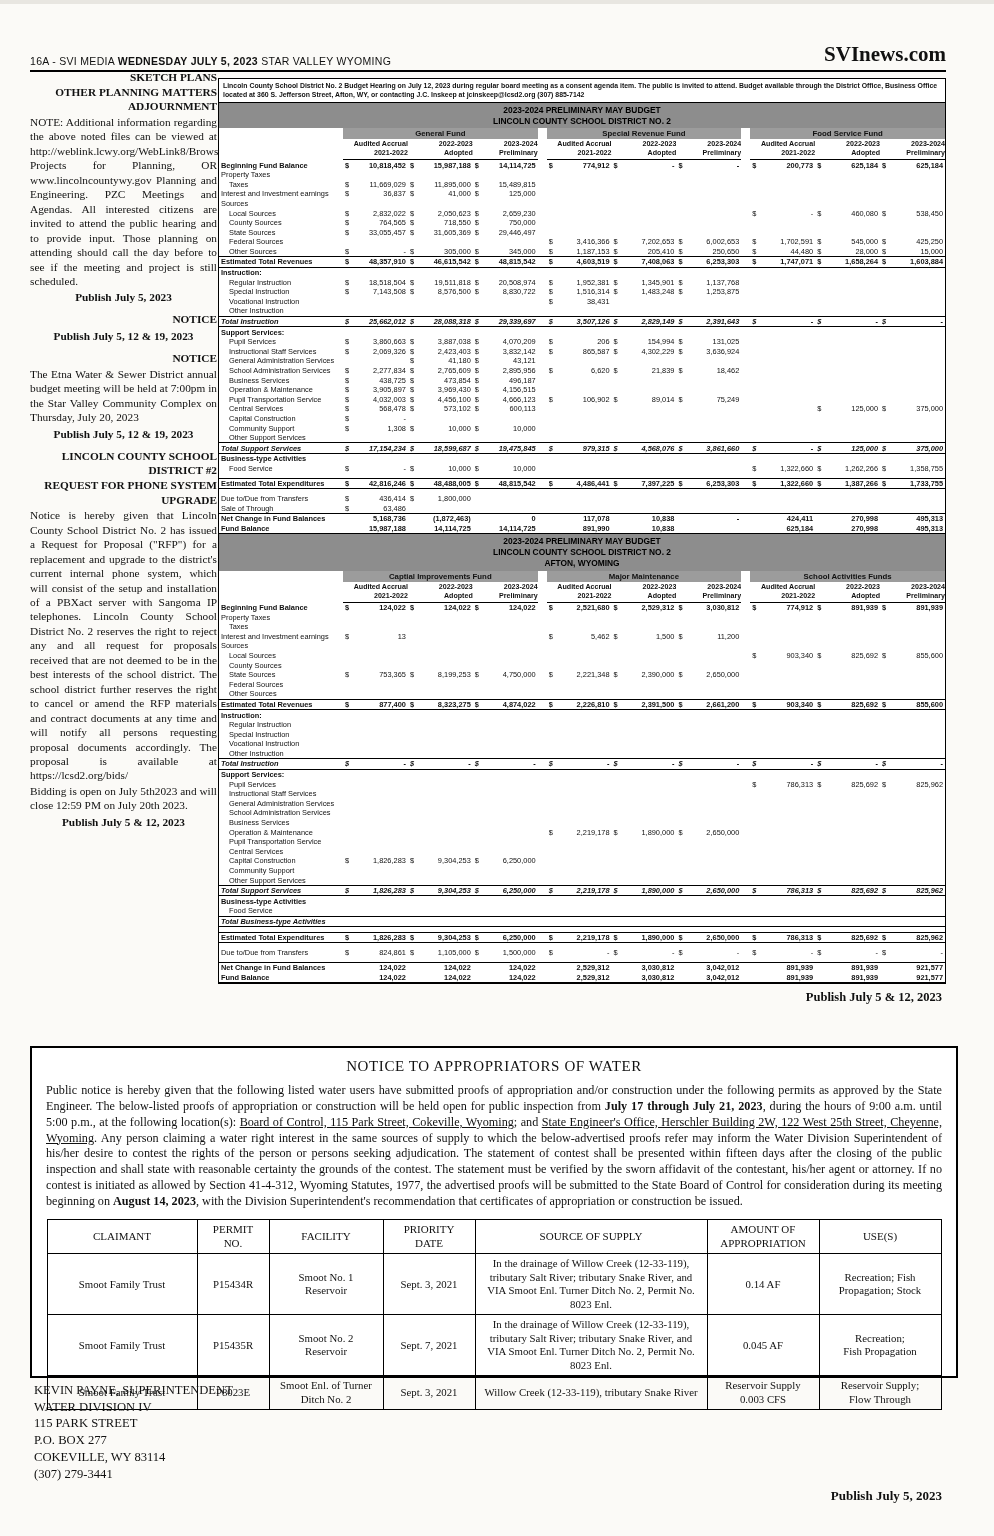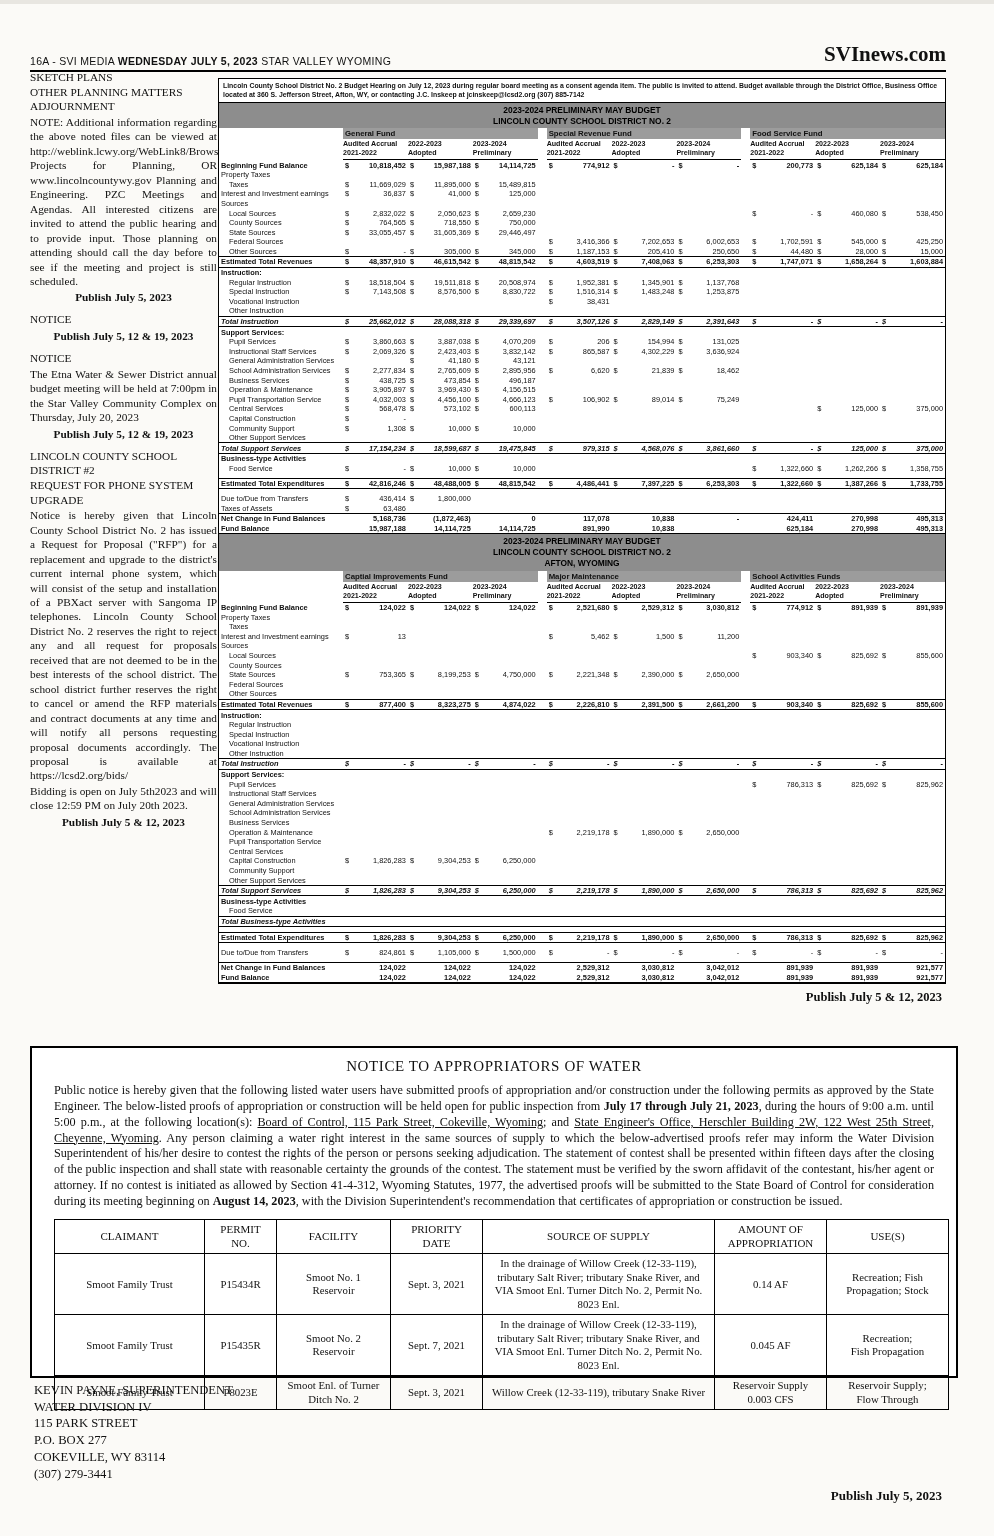--- a/index.html
+++ b/index.html
@@ -7,50 +7,50 @@
   #page{position:relative;width:994px;height:1536px;margin:4px auto;background:#fbfaf7;overflow:hidden;font-family:"Liberation Serif",serif;color:#111}
 
   
   .phead{position:absolute;left:30px;top:38px;width:916px;display:flex;justify-content:space-between;align-items:flex-end;border-bottom:2px solid #000;padding-bottom:3px}
   .ph-left{font-family:"Liberation Sans",sans-serif;font-size:10.5px;letter-spacing:.3px}
   .ph-left .b{font-weight:bold}
   .ph-site{font-size:21px;font-weight:bold}
 
   
   .leftcol{position:absolute;left:30px;top:66px;width:187px}
-  .lc-h{font-weight:normal;font-size:11.3px;line-height:1.3;text-align:left}
+  .lc-h{font-weight:bold;font-size:11.3px;line-height:1.3;text-align:right}
   .lc-sp{margin-top:9px}
   .lc-p{font-size:11.3px;line-height:1.28;text-align:justify;margin-top:1px}
   .lc-pub{font-weight:bold;font-size:11.3px;text-align:center;margin:3px 0 8px}
 
   
   .budget{position:absolute;left:218px;top:74px;width:728px}
   .b-box{border:1px solid #000;background:#fff}
   .b-notice{font-family:"Liberation Sans",sans-serif;font-weight:bold;font-size:6.9px;line-height:1.35;padding:2px 4px;border-bottom:1px solid #000}
   .b-titlebar{background:var(--bar,#8d8d8d);text-align:center;font-family:"Liberation Sans",sans-serif;font-weight:bold;font-size:8.4px;line-height:1.3;padding:2px 0;color:#000}
   .btable{border-collapse:collapse;table-layout:fixed;width:100%}
   .btable td{font-family:"Liberation Sans",sans-serif;font-size:7.4px;line-height:1.25;height:9.6px;padding:0 2px;white-space:nowrap;overflow:hidden;vertical-align:bottom}
   .btable col.cl{width:124px}
   .btable col.cs{width:9px}
-  .btable td.fund{background:var(--fund,#9c9c9c);font-weight:bold;font-size:7.8px;height:11px;vertical-align:middle}
-  .btable td.yh{font-weight:bold;text-align:left;font-size:7.1px;border-bottom:1px solid #000;height:auto;padding:1px 0}
+  .btable td.fund{background:var(--fund,#9c9c9c);font-weight:bold;text-align:center;font-size:7.8px;height:11px;vertical-align:middle}
+  .btable td.yh{font-weight:bold;text-align:right;font-size:7.1px;border-bottom:1px solid #000;height:auto;padding:1px 0}
   .cw{display:flex;justify-content:space-between;align-items:baseline}
   .cw .nn{margin-left:auto}
   tr.s-b td{font-weight:bold}
   tr.s-t td{font-weight:bold;font-style:italic}
   tr.s-h td.bl{font-weight:bold}
   tr.ind td.bl{padding-left:10px}
   tr.bd-t td{border-top:1px solid #000}
   tr.bd-b td{border-bottom:1px solid #000}
   tr.bd-tb td{border-top:1px solid #000;border-bottom:1px solid #000}
   tr.s-x td{height:4.5px}
   .b-publish{font-weight:bold;font-size:12.5px;text-align:right;margin-top:6px;padding-right:4px}
 
   
-  .waterbox{position:absolute;left:30px;top:1042px;width:928px;height:332px;border:2px solid #000;background:#fff;padding:8px 22px;box-sizing:border-box}
+  .waterbox{position:absolute;left:30px;top:1042px;width:928px;height:332px;border:2px solid #000;background:#fff;padding:8px 14px;box-sizing:border-box}
   .w-title{font-size:15px;font-weight:normal;text-align:center;margin:2px 0 8px;letter-spacing:.6px}
   .w-body{font-size:12.2px;line-height:1.3;text-align:justify;margin:0}
   .wtable{border-collapse:collapse;margin:9px auto 0;table-layout:fixed;width:99%}
   .wtable th,.wtable td{border:1px solid #000;font-size:10.8px;line-height:1.25;text-align:center;padding:3px 4px;font-weight:normal;overflow:hidden}
   .wtable th{font-size:11px}
   .wtable col.wc0{width:150px}.wtable col.wc1{width:72px}.wtable col.wc2{width:114px}
   .wtable col.wc3{width:92px}.wtable col.wc4{width:232px}.wtable col.wc5{width:112px}
   .wtable col.wc6{width:122px}
 
   
@@ -1331,21 +1331,21 @@
                 <td class="sp"></td>
                 <td class="bc"></td>
                 <td class="bc"></td>
                 <td class="bc"></td>
                 <td class="sp"></td>
                 <td class="bc"></td>
                 <td class="bc"></td>
                 <td class="bc"></td>
               </tr>
               <tr class="s-n">
-                <td class="bl">Taxes of Assets</td>
+                <td class="bl">Sale of Through</td>
                 <td class="bc">
                   <div class="cw">
                     <span class="dd">$</span>
                     <span class="nn">63,486</span>
                   </div>
                 </td>
                 <td class="bc"></td>
                 <td class="bc"></td>
                 <td class="sp"></td>
                 <td class="bc"></td>

